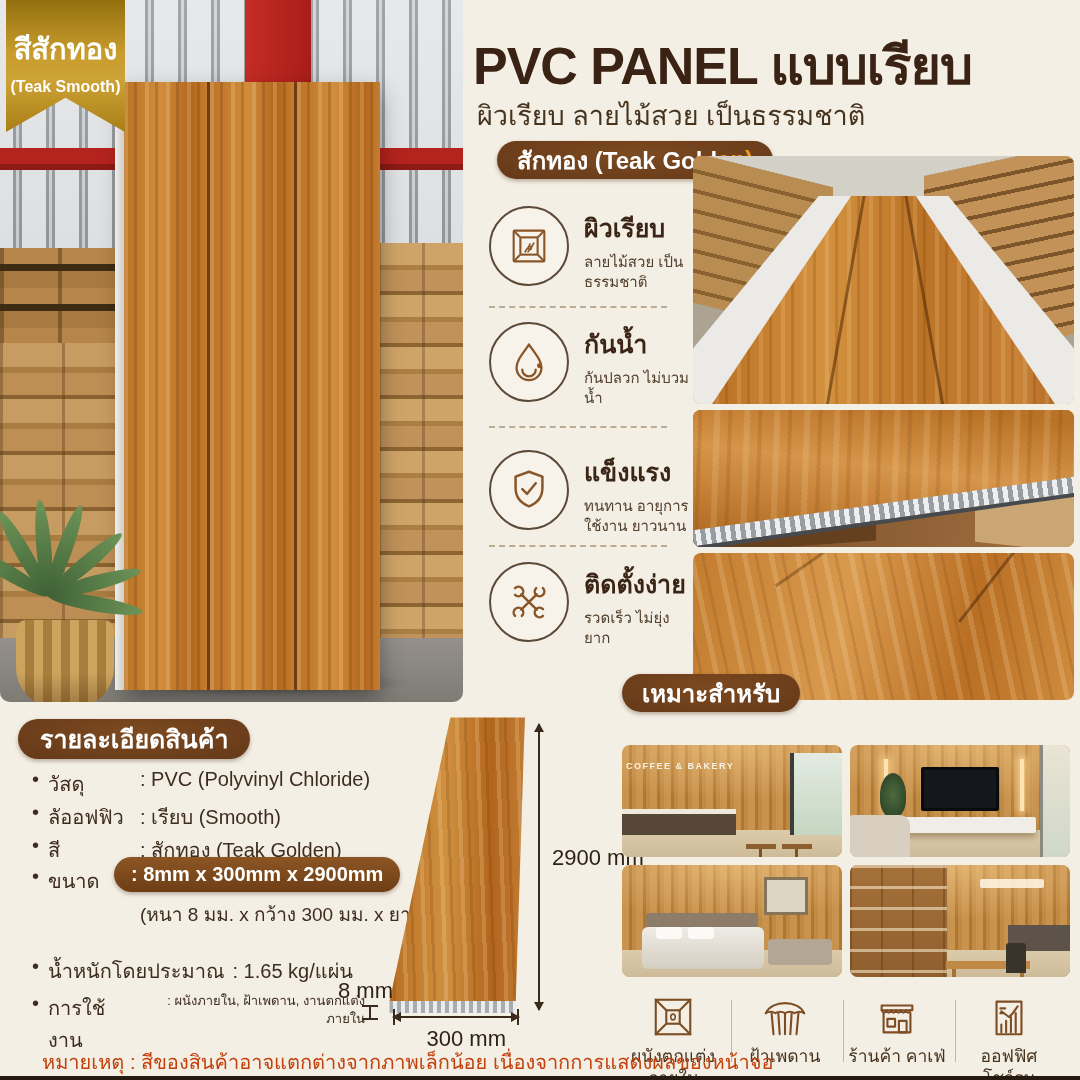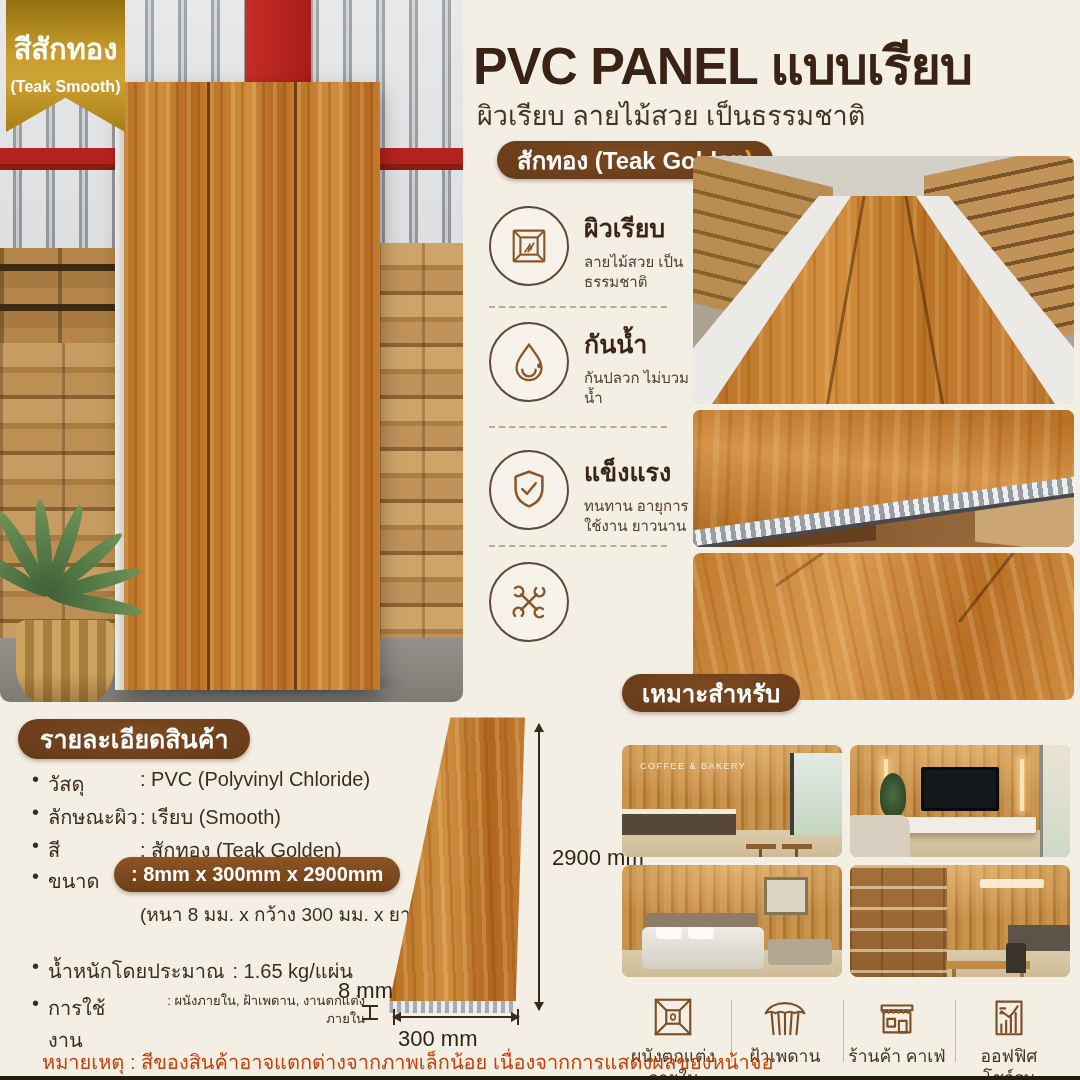--- a/index.html
+++ b/index.html
@@ -132,38 +132,38 @@
   .dim-v{position:absolute;left:538px;top:724px;height:286px;width:2px;background:#3a2a1b;}
   .dim-v::before{content:"";position:absolute;left:-4px;top:-1px;border-left:5px solid transparent;border-right:5px solid transparent;border-bottom:9px solid #3a2a1b;}
   .dim-v::after{content:"";position:absolute;left:-4px;bottom:-1px;border-left:5px solid transparent;border-right:5px solid transparent;border-top:9px solid #3a2a1b;}
   .dim-h{position:absolute;left:393px;top:1016px;width:126px;height:2px;background:#3a2a1b;}
   .dim-h::before{content:"";position:absolute;top:-4px;left:-1px;border-top:5px solid transparent;border-bottom:5px solid transparent;border-right:9px solid #3a2a1b;}
   .dim-h::after{content:"";position:absolute;top:-4px;right:-1px;border-top:5px solid transparent;border-bottom:5px solid transparent;border-left:9px solid #3a2a1b;}
   .dim-h .capl,.dim-h .capr{position:absolute;top:-7px;width:2px;height:16px;background:#3a2a1b;}
   .dim-h .capl{left:0;} .dim-h .capr{right:0;}
   .dlabel{position:absolute;font-size:22px;color:#2f2316;white-space:nowrap;}
   .lab-2900{left:552px;top:845px;}
-  .lab-300{left:398px;top:1026px;width:118px;text-align:left;}
+  .lab-300{left:388px;top:1026px;width:118px;text-align:right;}
   .lab-8{left:338px;top:978px;}
   .thick-mark{position:absolute;left:362px;top:1005px;width:16px;height:15px;}
   .thick-mark::before{content:"";position:absolute;left:0;right:0;top:0;height:2px;background:#3a2a1b;}
   .thick-mark::after{content:"";position:absolute;left:0;right:0;bottom:0;height:2px;background:#3a2a1b;}
   .thick-mark span{position:absolute;left:7px;top:0;bottom:0;width:2px;background:#3a2a1b;}
 
   
   .suit-pill{position:absolute;left:622px;top:674px;height:38px;padding:0 20px;font-size:24px;}
   .cell{position:absolute;width:220px;height:112px;border-radius:8px;overflow:hidden;
     background:
       radial-gradient(130% 80% at 50% 0%,rgba(255,214,150,.5),rgba(0,0,0,0) 62%),
       repeating-linear-gradient(90deg,#c8934f 0 7px,#b0762f 7px 10px,#c08a44 10px 14px);}
   .cell::after{content:"";position:absolute;left:0;right:0;bottom:0;height:24%;
     background:linear-gradient(180deg,#dccbab,#cdbb98);}
   .c1{left:622px;top:745px;} .c2{left:850px;top:745px;}
   .c3{left:622px;top:865px;} .c4{left:850px;top:865px;}
-  .sign{position:absolute;left:18px;top:16px;font-size:9px;letter-spacing:1.5px;color:#f7f1e4;font-weight:normal;z-index:2;text-align:center;}
+  .sign{position:absolute;left:4px;top:16px;font-size:9px;letter-spacing:1.5px;color:#f7f1e4;font-weight:bold;z-index:2;text-align:center;}
   .counter{position:absolute;left:0;bottom:22px;width:52%;height:26px;background:#564738;border-top:5px solid #efe9dc;z-index:2;}
   .cafe-win{position:absolute;right:0;top:8px;width:52px;height:82px;background:linear-gradient(180deg,#e3ebe2,#c5d6c0);border-left:4px solid #3c3c38;z-index:1;}
   .cafe-tbl{position:absolute;bottom:8px;width:30px;height:5px;background:#8d5f2e;z-index:2;}
   .cafe-tbl::after{content:"";position:absolute;left:13px;top:5px;width:3px;height:14px;background:#7a5228;}
   .lv-light{position:absolute;top:14px;width:4px;height:52px;background:#ffe3b2;box-shadow:0 0 8px 3px rgba(255,215,150,.8);z-index:2;}
   .tv{position:absolute;left:50%;top:22px;transform:translateX(-50%);width:78px;height:44px;background:#14171b;border:3px solid #090b0d;border-radius:2px;z-index:2;}
   .console{position:absolute;left:24px;right:34px;bottom:24px;height:16px;background:#f0ede7;border-radius:2px;box-shadow:0 4px 6px rgba(90,60,20,.4);z-index:2;}
   .sofa{position:absolute;left:-6px;bottom:0;width:66px;height:42px;background:#d9cfc0;border-radius:10px 10px 0 0;z-index:3;}
   .lv-plant{position:absolute;left:30px;top:28px;width:26px;height:44px;background:radial-gradient(closest-side,#4d6b3d,#31492a);border-radius:50% 50% 40% 40%;z-index:2;}
   .lv-win{position:absolute;right:0;top:0;width:30px;height:100%;background:linear-gradient(180deg,#eae4d4,#cfd8c8);border-left:3px solid #8a8a80;z-index:1;}
@@ -286,20 +286,24 @@
   <div class="feat" style="top:562px;">
     <div class="ring">
       <svg width="46" height="46" viewBox="0 0 48 48" fill="none" stroke="#8a5628" stroke-width="2.6" stroke-linecap="round">
         <path d="M16 32 L32 16 M16 16 L32 32"></path>
         <circle cx="13" cy="13" r="5" stroke-dasharray="23 9" transform="rotate(225 13 13)"></circle>
         <circle cx="35" cy="13" r="5" stroke-dasharray="23 9" transform="rotate(315 35 13)"></circle>
         <circle cx="13" cy="35" r="5" stroke-dasharray="23 9" transform="rotate(135 13 35)"></circle>
         <circle cx="35" cy="35" r="5" stroke-dasharray="23 9" transform="rotate(45 35 35)"></circle>
       </svg>
     </div>
+    <div class="txt">
+        <div class="ft">ติดตั้งง่าย</div>
+      <div class="fd">รวดเร็ว ไม่ยุ่งยาก</div>
+      </div>
   </div>
 
   <div class="rphoto r1">
     <div class="r1-boxl"></div>
     <div class="r1-boxr"></div>
     <div class="r1-white"></div>
     <div class="r1-wood">
       <div class="r1-seam s-l"></div>
       <div class="r1-seam s-r"></div>
     </div>
@@ -318,21 +322,21 @@
       <span>รายละเอียดสินค้า</span>
     </div>
 
   <div class="drow" style="left:32px;top:768px;">
     <span class="bullet">•</span>
       <span class="lab">วัสดุ</span>
       <span class="val">: PVC (Polyvinyl Chloride)</span>
   </div>
   <div class="drow" style="left:32px;top:801px;">
     <span class="bullet">•</span>
-      <span class="lab">ลักษณะผิว</span>
+      <span class="lab">ลัออฟฟิว</span>
       <span class="val">: เรียบ (Smooth)</span>
   </div>
   <div class="drow" style="left:32px;top:834px;">
     <span class="bullet">•</span>
       <span class="lab">สี</span>
       <span class="val">: สักทอง (Teak Golden)</span>
   </div>
   <div class="drow" style="left:32px;top:865px;">
     <span class="bullet">•</span>
       <span class="lab">ขนาด</span>

